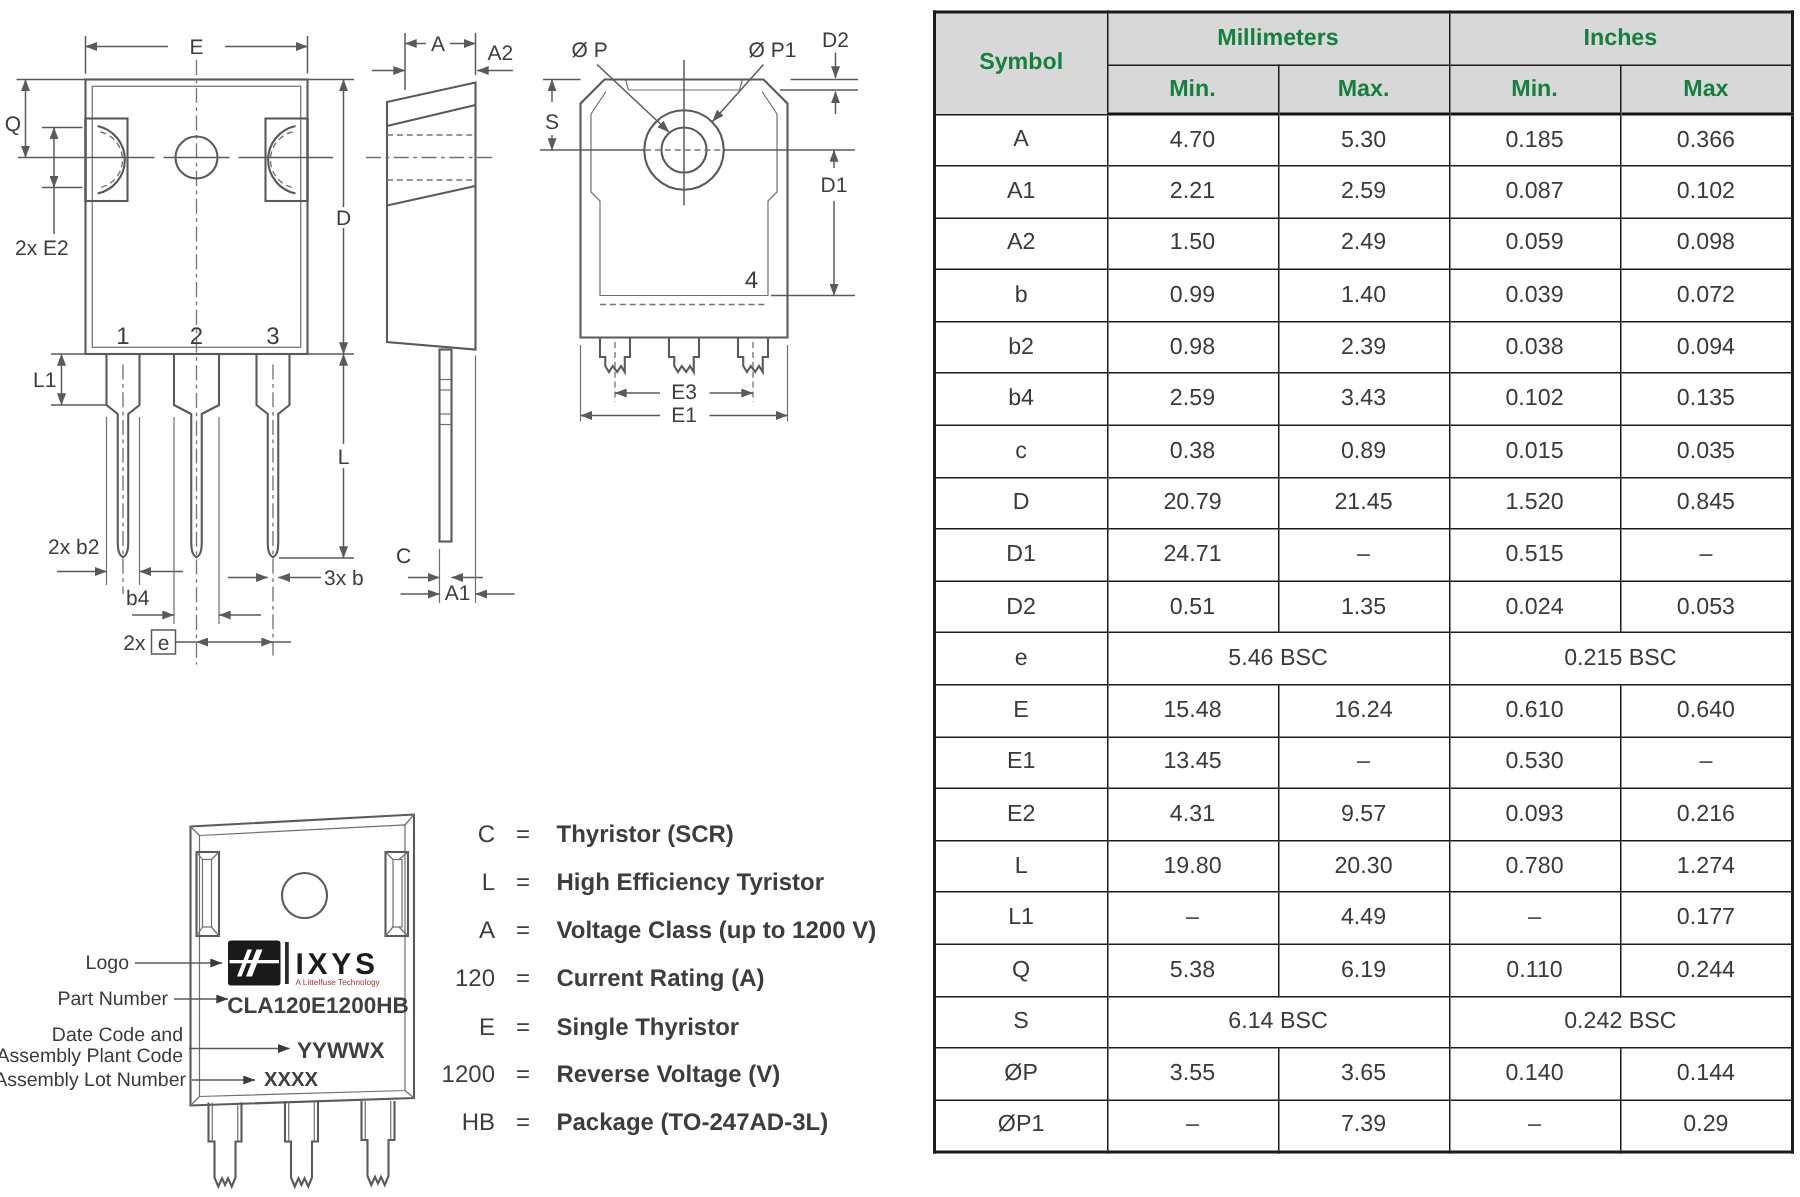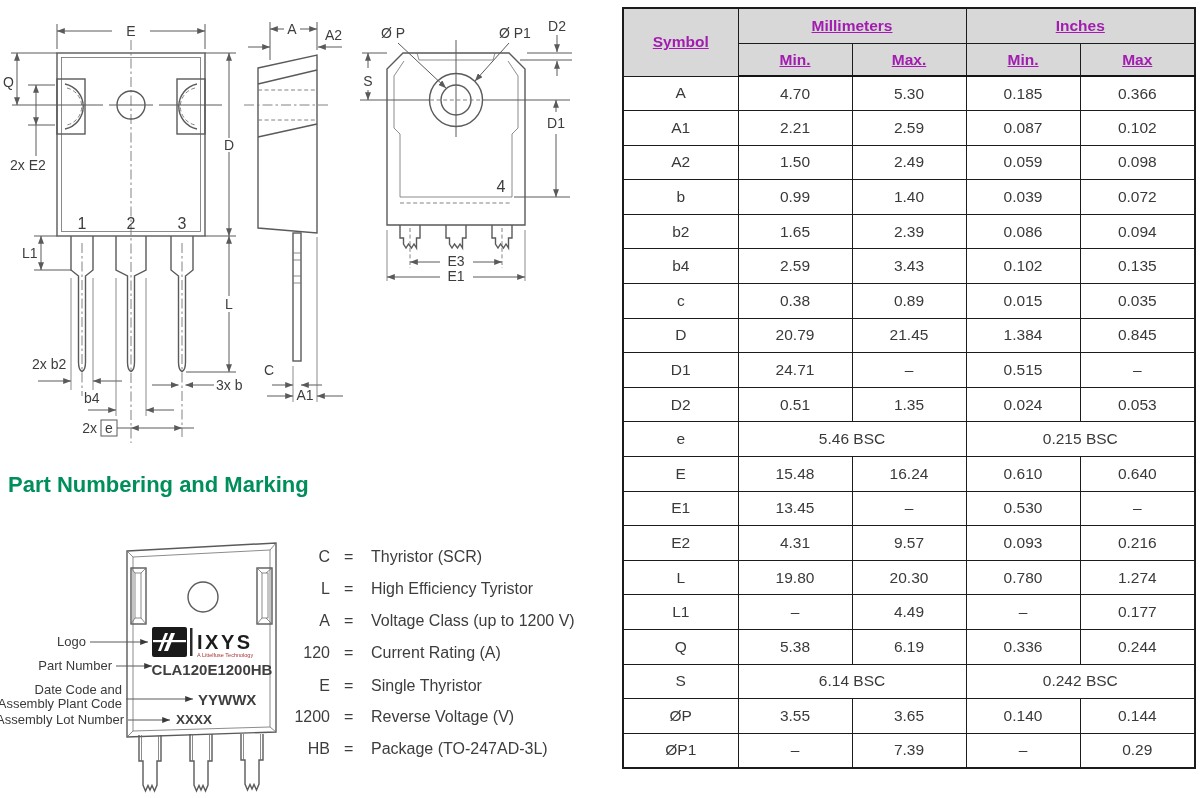--- a/index.html
+++ b/index.html
@@ -13,28 +13,28 @@
   .dash{stroke:#747474;stroke-width:.9;stroke-dasharray:4 2.6;fill:none}
   text.lbl{font-family:"Liberation Sans",sans-serif;font-size:14px;fill:#3d3d3d}
   text.pin{font-family:"Liberation Sans",sans-serif;font-size:16px;fill:#3d3d3d}
   
   .sec-title{position:absolute;left:8px;top:472px;font-size:22px;font-weight:bold;color:#008f5b;}
   
   .legend{position:absolute;left:0;top:0;}
   .legend-row{position:absolute;height:20px;font-size:16px;color:#3d3d3d;white-space:nowrap;}
   .legend-code{position:absolute;left:258px;width:72px;text-align:right;}
   .legend-eq{position:absolute;left:344px;}
-  .legend-desc{position:absolute;left:371px;}
+  .legend-desc{position:absolute;left:371px;font-weight:bold;}
   
   .tbl-wrap{position:absolute;left:622px;top:7px;width:572px;}
   table.dim-table{border-collapse:collapse;width:572px;table-layout:fixed;
                   border:2px solid #1c1c1c;}
   .dim-table th,.dim-table td{border:1px solid #1c1c1c;text-align:center;vertical-align:middle;
                   font-size:15.5px;color:#3a3a3a;padding:0;}
-  .dim-table th{background:#d8d8d8;color:#a21caf;font-weight:bold;text-decoration:underline;}
+  .dim-table th{background:#d8d8d8;color:#15803d;font-weight:bold;}
   .dim-table thead tr.h1 th{height:34px;}
   .dim-table thead tr.h2 th{height:31px;border-bottom:2.5px solid #141414;}
   .dim-table tbody tr{height:34.6px;}
   
   text.callout{font-family:"Liberation Sans",sans-serif;font-size:13px;fill:#3a3a3a}
   text.mark{font-family:"Liberation Sans",sans-serif;font-weight:bold;fill:#3f3f3f}
 </style>
 </head>
 <body>
 
@@ -211,21 +211,20 @@
       <text class="lbl" x="456" y="266" text-anchor="middle">E3</text>
 
       <line class="thin" x1="387" y1="230" x2="387" y2="281"></line>
       <line class="thin" x1="525" y1="230" x2="525" y2="281"></line>
       <line class="dim" x1="387" y1="277" x2="440" y2="277" marker-start="url(#ah)"></line>
       <line class="dim" x1="473" y1="277" x2="525" y2="277" marker-end="url(#ah)"></line>
       <text class="lbl" x="456" y="281" text-anchor="middle">E1</text>
     </g>
   </svg>
 
-  <div class="sec-title">Part Numbering and Marking</div>
 
   <svg style="position:absolute;left:0;top:515px" width="610" height="283" viewBox="0 0 610 283">
     <defs>
       <marker id="ah2" viewBox="0 0 8 6" markerWidth="8" markerHeight="6" refX="7.8" refY="3" orient="auto-start-reverse" markerUnits="userSpaceOnUse">
         <path d="M0,0 L8,3 L0,6 Z" fill="#3a3a3a"></path>
       </marker>
     </defs>
     <g>
       <path class="ol" d="M127,36 L276,28 L276,217 L127,222 Z"></path>
       <path class="thin" d="M133,42 L270,35 L270,212 L133,216 Z"></path>
@@ -369,44 +368,44 @@
           </tr>
         <tr>
             <td>b</td>
             <td>0.99</td>
             <td>1.40</td>
             <td>0.039</td>
             <td>0.072</td>
           </tr>
         <tr>
             <td>b2</td>
-            <td>1.65</td>
+            <td>0.98</td>
             <td>2.39</td>
-            <td>0.086</td>
+            <td>0.038</td>
             <td>0.094</td>
           </tr>
         <tr>
             <td>b4</td>
             <td>2.59</td>
             <td>3.43</td>
             <td>0.102</td>
             <td>0.135</td>
           </tr>
         <tr>
             <td>c</td>
             <td>0.38</td>
             <td>0.89</td>
             <td>0.015</td>
             <td>0.035</td>
           </tr>
         <tr>
             <td>D</td>
             <td>20.79</td>
             <td>21.45</td>
-            <td>1.384</td>
+            <td>1.520</td>
             <td>0.845</td>
           </tr>
         <tr>
             <td>D1</td>
             <td>24.71</td>
             <td>–</td>
             <td>0.515</td>
             <td>–</td>
           </tr>
         <tr>
@@ -453,21 +452,21 @@
             <td>L1</td>
             <td>–</td>
             <td>4.49</td>
             <td>–</td>
             <td>0.177</td>
           </tr>
         <tr>
             <td>Q</td>
             <td>5.38</td>
             <td>6.19</td>
-            <td>0.336</td>
+            <td>0.110</td>
             <td>0.244</td>
           </tr>
         <tr>
             <td>S</td>
             <td colspan="2">6.14 BSC</td>
             <td colspan="2">0.242 BSC</td>
           </tr>
         <tr>
             <td>ØP</td>
             <td>3.55</td>

